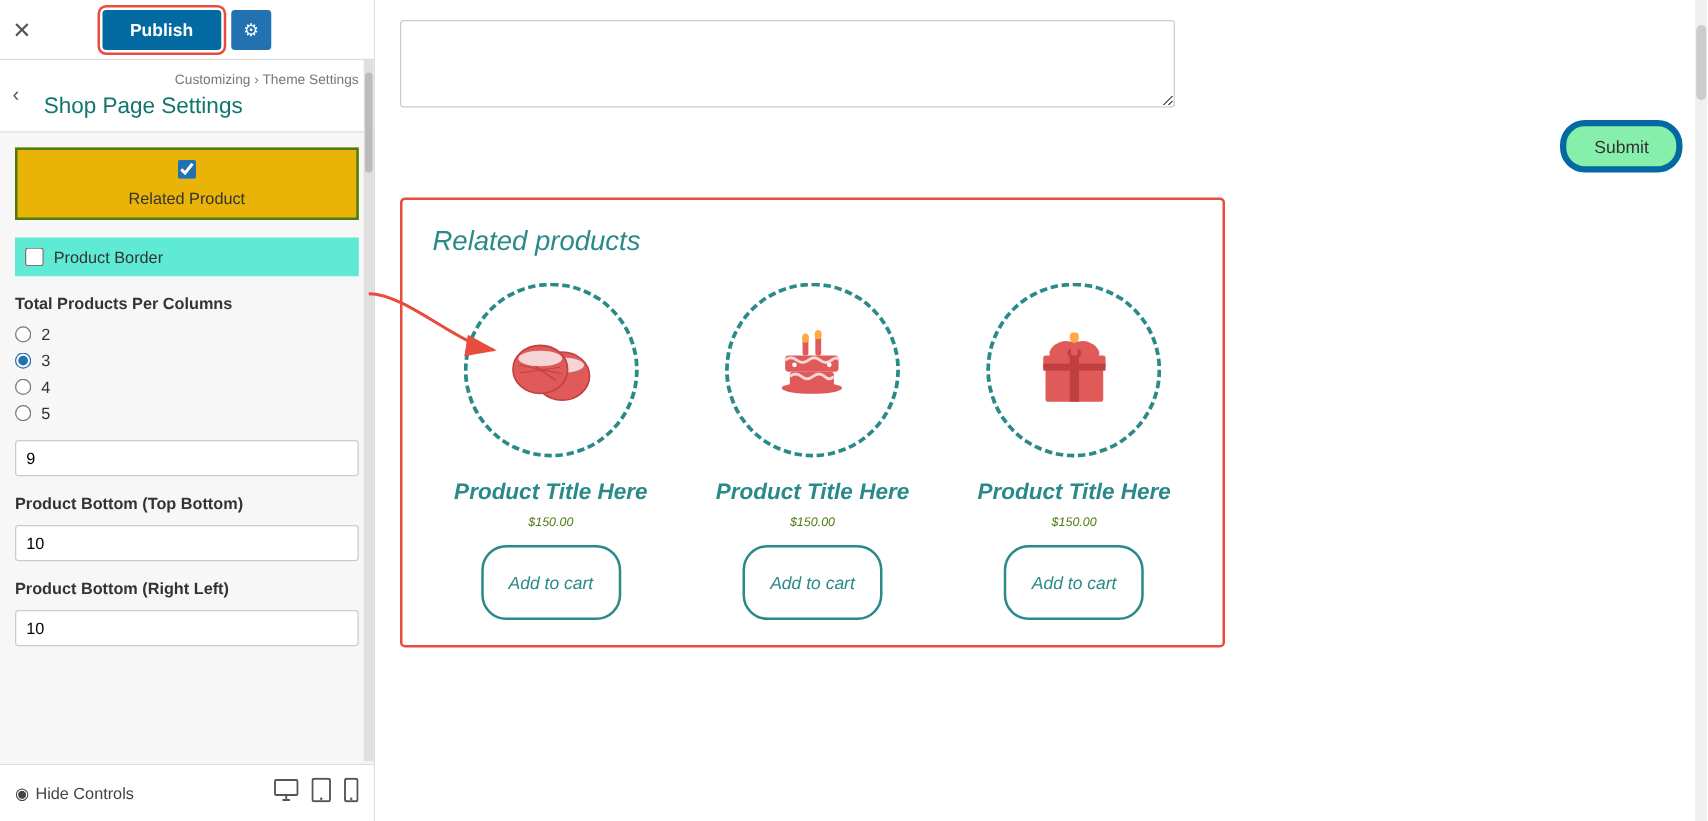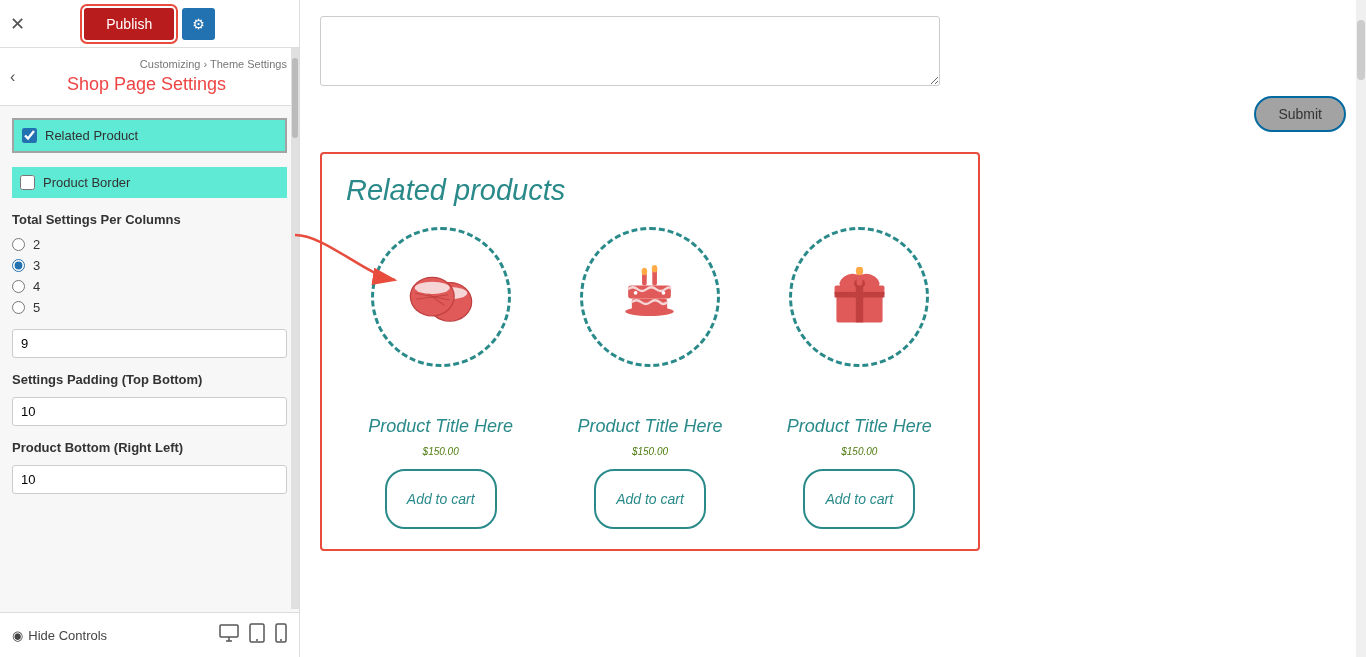--- a/index.html
+++ b/index.html
@@ -32,26 +32,26 @@
       position: absolute;
       left: 10px;
       top: 13px;
       background: none;
       border: none;
       cursor: pointer;
       font-size: 18px;
       color: #555;
     }
     .publish-btn {
-      background: #b91c1c;
+      background: #0369a1;
       color: #fff;
       border: none;
       padding: 8px 22px;
       font-size: 14px;
-      font-weight: normal;
+      font-weight: bold;
       cursor: pointer;
       border-radius: 3px;
       outline: 2px solid #e74c3c;
       outline-offset: 2px;
     }
     .gear-btn {
       background: #2271b1;
       color: #fff;
       border: none;
       padding: 8px 10px;
@@ -80,23 +80,22 @@
     }
     .breadcrumb {
       font-size: 11px;
       color: #777;
       margin-bottom: 4px;
       text-align: right;
     }
     .breadcrumb span { color: #777; }
     .panel-title {
       font-size: 18px;
-      color: #ef4444;
+      color: #0f766e;
       font-weight: normal;
-      margin-left: 32px;
     }
 
     
     .panel-content {
       flex: 1;
       overflow-y: auto;
       padding: 12px;
     }
 
     .setting-row {
@@ -104,22 +103,23 @@
     }
 
     .checkbox-row {
       display: flex;
       align-items: center;
       gap: 8px;
       padding: 8px;
       background: #5eead4;
     }
     .checkbox-row.highlighted {
-      border: 2px solid #a3a3a3;
-      background: #5eead4;
+      border: 2px solid #4d7c0f;
+      background: #eab308;
+      flex-direction: column;
     }
     .checkbox-row input[type="checkbox"] {
       width: 15px;
       height: 15px;
       accent-color: #2271b1;
     }
     .checkbox-label {
       font-size: 13px;
       color: #333;
     }
@@ -234,40 +234,40 @@
     }
     .submit-btn {
       display: block;
       margin-left: auto;
       margin-right: 0;
       max-width: 620px;
       text-align: right;
       margin-bottom: 20px;
     }
     .submit-btn button {
-      background: #a3a3a3;
-      border: 2px solid #0369a1;
+      background: #86efac;
+      border: 5px solid #0369a1;
       border-radius: 20px;
       padding: 8px 22px;
       font-size: 14px;
       cursor: pointer;
       color: #333;
     }
 
     
     .related-products-section {
       border: 2px solid #e74c3c;
       border-radius: 4px;
       padding: 20px 24px;
       max-width: 660px;
       background: #fff;
     }
 
     .related-title {
-      font-size: 29px;
+      font-size: 22px;
       color: #2a8a8a;
       font-style: italic;
       font-weight: normal;
       margin-bottom: 20px;
     }
 
     .products-grid {
       display: flex;
       gap: 20px;
       justify-content: space-between;
@@ -306,24 +306,23 @@
     }
     .gift-icon {
       width: 65px;
       height: 60px;
     }
 
     .product-name {
       font-size: 18px;
       color: #2a8a8a;
       font-style: italic;
-      font-weight: normal;
+      font-weight: bold;
       margin-bottom: 8px;
       line-height: 1.3;
-      margin-top: 32px;
     }
 
     .product-price {
       font-size: 10px;
       color: #4d7c0f;
       font-style: italic;
       margin-bottom: 12px;
     }
 
     .add-to-cart-btn {
@@ -393,21 +392,21 @@
     </div>
 
     <div class="setting-row">
       <label class="checkbox-row">
         <input type="checkbox" style="">
         <span class="checkbox-label">Product Border</span>
       </label>
     </div>
 
     <div class="setting-row">
-      <div class="section-label">Total Settings Per Columns</div>
+      <div class="section-label">Total Products Per Columns</div>
       <div class="radio-group">
         <label class="radio-row">
           <input type="radio" name="columns" value="2" style="">
           <span class="radio-label">2</span>
         </label>
         <label class="radio-row">
           <input type="radio" name="columns" value="3" checked="" style="">
           <span class="radio-label">3</span>
         </label>
         <label class="radio-row">
@@ -419,21 +418,21 @@
           <span class="radio-label">5</span>
         </label>
       </div>
     </div>
 
     <div class="setting-row">
       <input type="text" class="input-field" value="9" style="">
     </div>
 
     <div class="setting-row">
-      <div class="section-label">Settings Padding (Top Bottom)</div>
+      <div class="section-label">Product Bottom (Top Bottom)</div>
       <input type="text" class="input-field" value="10" style="">
     </div>
 
     <div class="setting-row">
       <div class="section-label">Product Bottom (Right Left)</div>
       <input type="text" class="input-field" value="10" style="">
     </div>
 
   </div>
 

